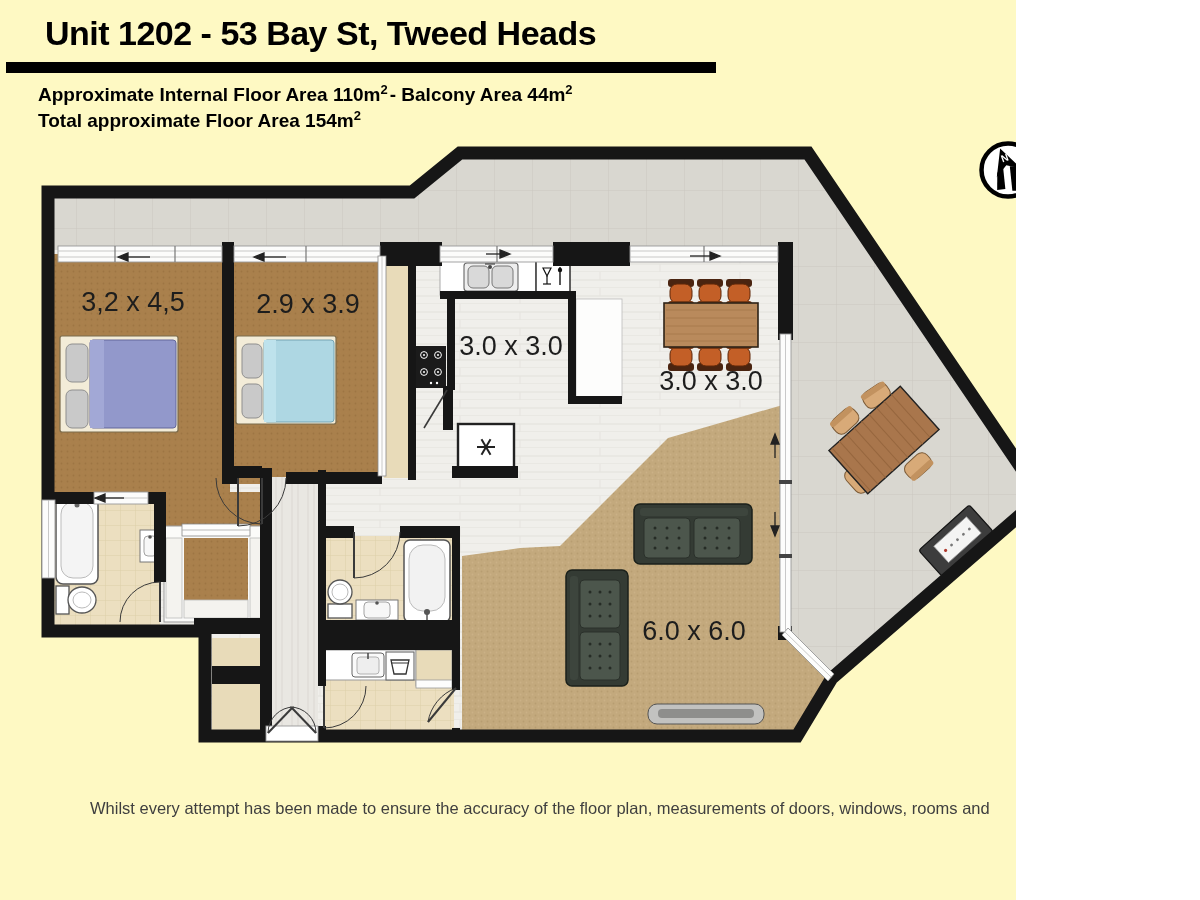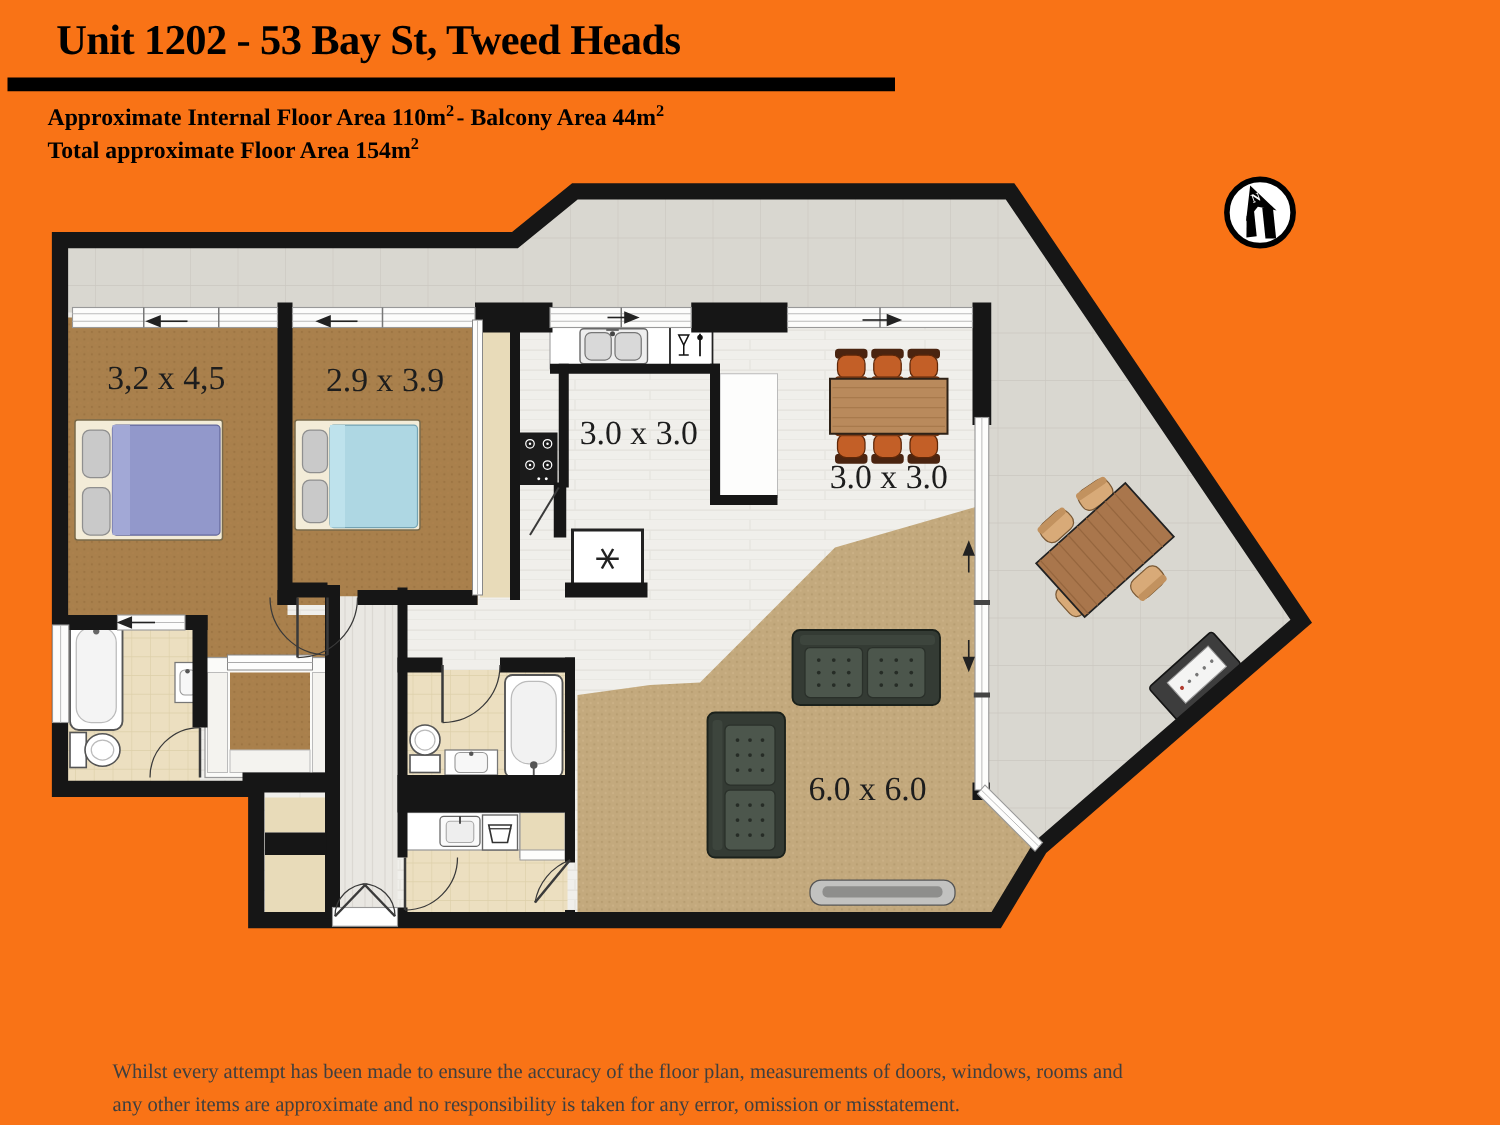--- a/index.html
+++ b/index.html
@@ -1,26 +1,26 @@
 <!DOCTYPE html>
 <html><head>
 <meta charset="utf-8">
 <style>
   html,body{margin:0;padding:0;background:#fff;}
-  .page{position:relative;width:1200px;height:900px;background:#f97316;overflow:hidden;
-        font-family:Liberation Serif, serif;}
+  .page{position:relative;width:1016px;height:900px;background:#fef9c3;overflow:hidden;
+        font-family:Liberation Sans, sans-serif;}
   .title{position:absolute;left:45px;top:14px;font-size:34px;font-weight:700;color:#000;
          letter-spacing:-0.5px;white-space:nowrap;}
   .title-rule{position:absolute;left:6px;top:62px;width:710px;height:11px;background:#000;}
   .area-line{position:absolute;left:38px;font-size:19px;font-weight:700;color:#000;white-space:nowrap;}
   .area-line sup{font-size:13px;vertical-align:super;line-height:0;margin-right:2px;}
   .l1{top:84px;text-align:center;}
   .l2{top:110px;}
   .plan-svg{position:absolute;left:0;top:0;}
-  .disclaimer{position:absolute;left:90px;top:795px;font-size:16.5px;color:#3f3f3f;line-height:27px;margin-top:48px;}
+  .disclaimer{position:absolute;left:90px;top:795px;font-size:16.5px;color:#3f3f3f;line-height:27px;}
   .disclaimer div{white-space:nowrap;}
   .room-label{font-size:27px;fill:#1d1d1d;}
   .compass-n{font-size:10px;font-weight:700;fill:#fff;}
 </style>
 </head>
 <body>
 
 <div class="page">
 
   <div class="title">Unit 1202 - 53 Bay St, Tweed Heads</div>
@@ -458,16 +458,15 @@
         <polygon points="0,-23 13,3 0,-5 -13,3" fill="#000"></polygon>
         <polygon points="3,-3 11,0 5,24 -3,21" fill="#000"></polygon>
         <polygon points="-4,-3 -11,-1 -17,15 -9,17" fill="#000"></polygon>
         <text class="compass-n" x="1" y="-9" text-anchor="middle">N</text>
       </g>
     </g>
   </svg>
 
   <div class="disclaimer">
     <div>Whilst every attempt has been made to ensure the accuracy of the floor plan, measurements of doors, windows, rooms and</div>
-    <div>any other items are approximate and no responsibility is taken for any error, omission or misstatement.</div>
   </div>
 
 </div>
 
 </body></html>

